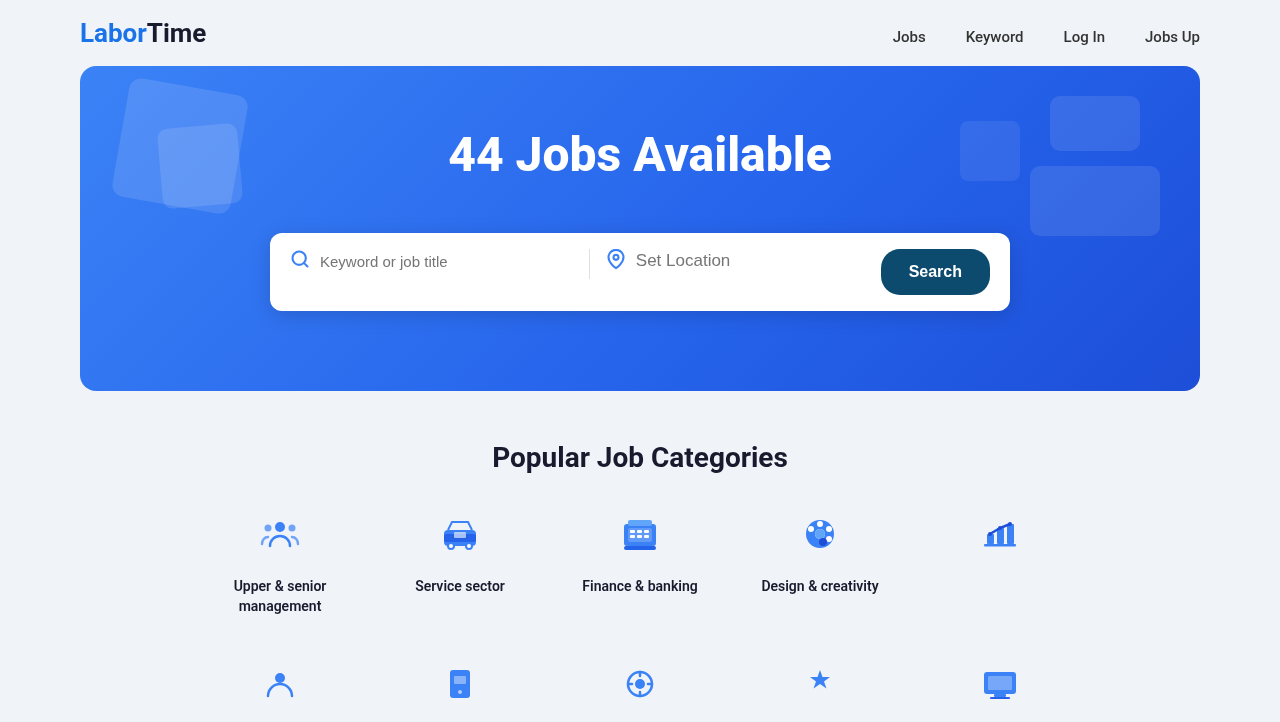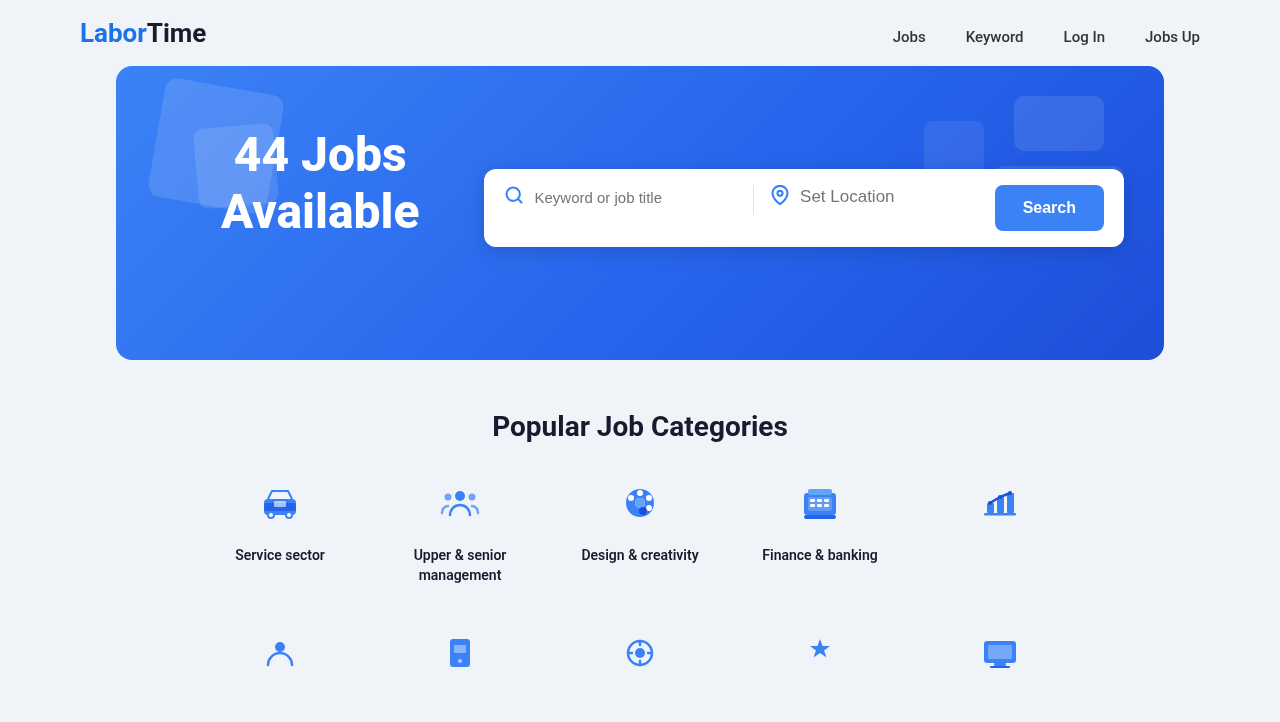--- a/index.html
+++ b/index.html
@@ -39,27 +39,28 @@
     nav a {
       text-decoration: none;
       color: #333;
       font-size: 15px;
       font-weight: 500;
       cursor: pointer;
     }
 
     
     .hero {
-      margin: 0 116px;
+      margin: 0 80px;
       background: linear-gradient(135deg, #3b82f6 0%, #2563eb 60%, #1d4ed8 100%);
       border-radius: 16px;
       padding: 60px 40px 80px;
       position: relative;
       overflow: hidden;
       display: flex;
+      flex-direction: column;
       align-items: center;
     }
 
     
     .hero::before {
       content: '';
       position: absolute;
       top: 20px;
       left: 40px;
       width: 120px;
@@ -168,24 +169,24 @@
     }
     .location-field input {
       border: none;
       outline: none;
       font-size: 17px;
       color: #999;
       width: 100%;
       background: transparent;
     }
     .search-btn {
-      background: #3b82f6;
+      background: #0c4a6e;
       color: white;
       border: none;
-      border-radius: 8px;
+      border-radius: 19px;
       padding: 14px 28px;
       font-size: 16px;
       font-weight: 600;
       cursor: pointer;
       white-space: nowrap;
       margin-left: 12px;
     }
 
     
     .categories-section {
@@ -293,61 +294,44 @@
 </div>
 
 <div class="categories-section">
   <h2 class="categories-title">Popular Job Categories</h2>
   <div class="categories-grid">
 
     <div class="category-item">
       <span class="category-icon">
         <svg width="40" height="40" viewBox="0 0 40 40" fill="none" xmlns="http://www.w3.org/2000/svg">
 
+          <circle cx="20" cy="13" r="5" fill="#3b82f6"></circle>
+          <path d="M10 32c0-5.523 4.477-10 10-10s10 4.477 10 10" stroke="#3b82f6" stroke-width="2.5" fill="none" stroke-linecap="round"></path>
+          <circle cx="8" cy="14" r="3.5" fill="#3b82f6" opacity="0.7"></circle>
+          <path d="M2 30c0-3.866 2.686-7 6-7" stroke="#3b82f6" stroke-width="2.5" fill="none" stroke-linecap="round" opacity="0.7"></path>
+          <circle cx="32" cy="14" r="3.5" fill="#3b82f6" opacity="0.7"></circle>
+          <path d="M38 30c0-3.866-2.686-7-6-7" stroke="#3b82f6" stroke-width="2.5" fill="none" stroke-linecap="round" opacity="0.7"></path>
+        </svg>
+      </span>
+      <span class="category-label">Upper &amp; senior management</span>
+    </div>
+
+    <div class="category-item">
+      <span class="category-icon">
+        <svg width="40" height="40" viewBox="0 0 40 40" fill="none" xmlns="http://www.w3.org/2000/svg">
+
           <rect x="4" y="16" width="32" height="16" rx="4" fill="#3b82f6"></rect>
           <path d="M8 16l4-8h16l4 8" stroke="#3b82f6" stroke-width="2" fill="none"></path>
           <rect x="4" y="20" width="32" height="8" rx="2" fill="#2563eb"></rect>
           <circle cx="11" cy="32" r="3" fill="white" stroke="#3b82f6" stroke-width="2"></circle>
           <circle cx="29" cy="32" r="3" fill="white" stroke="#3b82f6" stroke-width="2"></circle>
           <rect x="14" y="18" width="12" height="6" rx="1" fill="white" opacity="0.6"></rect>
         </svg>
       </span>
       <span class="category-label">Service sector</span>
-    </div>
-
-    <div class="category-item">
-      <span class="category-icon">
-        <svg width="40" height="40" viewBox="0 0 40 40" fill="none" xmlns="http://www.w3.org/2000/svg">
-
-          <circle cx="20" cy="13" r="5" fill="#3b82f6"></circle>
-          <path d="M10 32c0-5.523 4.477-10 10-10s10 4.477 10 10" stroke="#3b82f6" stroke-width="2.5" fill="none" stroke-linecap="round"></path>
-          <circle cx="8" cy="14" r="3.5" fill="#3b82f6" opacity="0.7"></circle>
-          <path d="M2 30c0-3.866 2.686-7 6-7" stroke="#3b82f6" stroke-width="2.5" fill="none" stroke-linecap="round" opacity="0.7"></path>
-          <circle cx="32" cy="14" r="3.5" fill="#3b82f6" opacity="0.7"></circle>
-          <path d="M38 30c0-3.866-2.686-7-6-7" stroke="#3b82f6" stroke-width="2.5" fill="none" stroke-linecap="round" opacity="0.7"></path>
-        </svg>
-      </span>
-      <span class="category-label">Upper &amp; senior management</span>
-    </div>
-
-    <div class="category-item">
-      <span class="category-icon">
-        <svg width="40" height="40" viewBox="0 0 40 40" fill="none" xmlns="http://www.w3.org/2000/svg">
-
-          <circle cx="20" cy="20" r="14" fill="#3b82f6"></circle>
-          <circle cx="20" cy="10" r="3" fill="white"></circle>
-          <circle cx="29" cy="15" r="3" fill="white"></circle>
-          <circle cx="29" cy="25" r="3" fill="white"></circle>
-          <circle cx="11" cy="15" r="3" fill="white"></circle>
-          <circle cx="20" cy="20" r="5" fill="white"></circle>
-          <circle cx="20" cy="20" r="5" fill="#60a5fa"></circle>
-          <circle cx="23" cy="28" r="4" fill="#1d4ed8"></circle>
-        </svg>
-      </span>
-      <span class="category-label">Design &amp; creativity</span>
     </div>
 
     <div class="category-item">
       <span class="category-icon">
         <svg width="40" height="40" viewBox="0 0 40 40" fill="none" xmlns="http://www.w3.org/2000/svg">
 
           <rect x="4" y="10" width="32" height="22" rx="3" fill="#3b82f6"></rect>
           <rect x="8" y="14" width="24" height="14" rx="2" fill="white" opacity="0.2"></rect>
           <rect x="10" y="16" width="5" height="3" rx="1" fill="white"></rect>
           <rect x="17" y="16" width="5" height="3" rx="1" fill="white"></rect>
@@ -359,20 +343,37 @@
           <rect x="8" y="6" width="24" height="6" rx="2" fill="#60a5fa"></rect>
         </svg>
       </span>
       <span class="category-label">Finance &amp; banking</span>
     </div>
 
     <div class="category-item">
       <span class="category-icon">
         <svg width="40" height="40" viewBox="0 0 40 40" fill="none" xmlns="http://www.w3.org/2000/svg">
 
+          <circle cx="20" cy="20" r="14" fill="#3b82f6"></circle>
+          <circle cx="20" cy="10" r="3" fill="white"></circle>
+          <circle cx="29" cy="15" r="3" fill="white"></circle>
+          <circle cx="29" cy="25" r="3" fill="white"></circle>
+          <circle cx="11" cy="15" r="3" fill="white"></circle>
+          <circle cx="20" cy="20" r="5" fill="white"></circle>
+          <circle cx="20" cy="20" r="5" fill="#60a5fa"></circle>
+          <circle cx="23" cy="28" r="4" fill="#1d4ed8"></circle>
+        </svg>
+      </span>
+      <span class="category-label">Design &amp; creativity</span>
+    </div>
+
+    <div class="category-item">
+      <span class="category-icon">
+        <svg width="40" height="40" viewBox="0 0 40 40" fill="none" xmlns="http://www.w3.org/2000/svg">
+
           <rect x="4" y="30" width="32" height="2.5" rx="1" fill="#3b82f6"></rect>
           <rect x="7" y="20" width="7" height="10" rx="1" fill="#3b82f6"></rect>
           <rect x="17" y="14" width="7" height="16" rx="1" fill="#3b82f6"></rect>
           <rect x="27" y="10" width="7" height="20" rx="1" fill="#3b82f6"></rect>
           <polyline points="10,20 20,14 30,10" stroke="#1d4ed8" stroke-width="2.5" fill="none" stroke-linecap="round"></polyline>
           <circle cx="10" cy="20" r="2" fill="#1d4ed8"></circle>
           <circle cx="20" cy="14" r="2" fill="#1d4ed8"></circle>
           <circle cx="30" cy="10" r="2" fill="#1d4ed8"></circle>
         </svg>
       </span>

